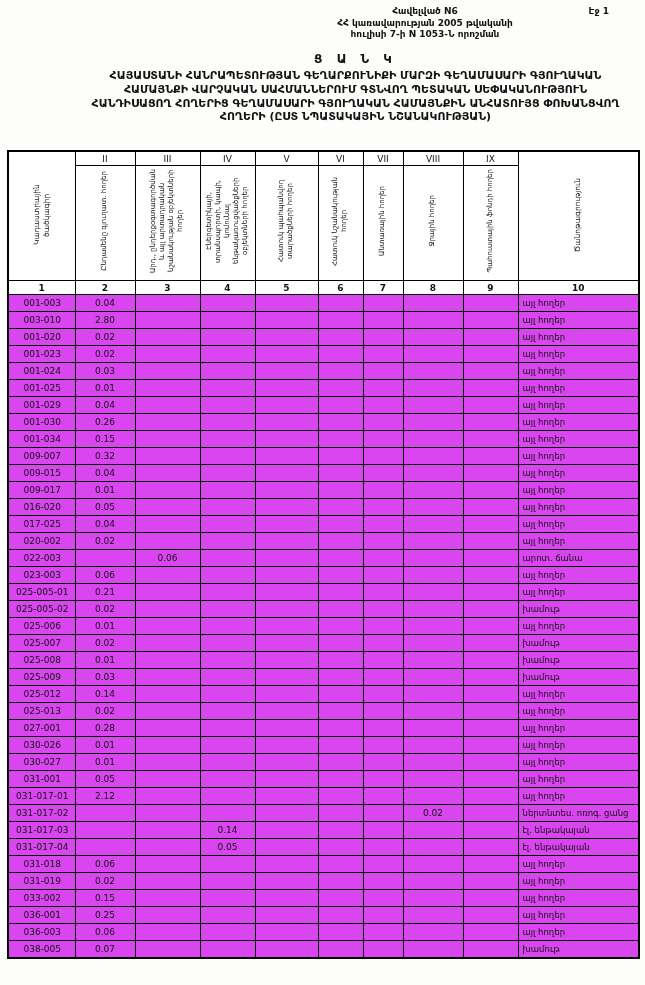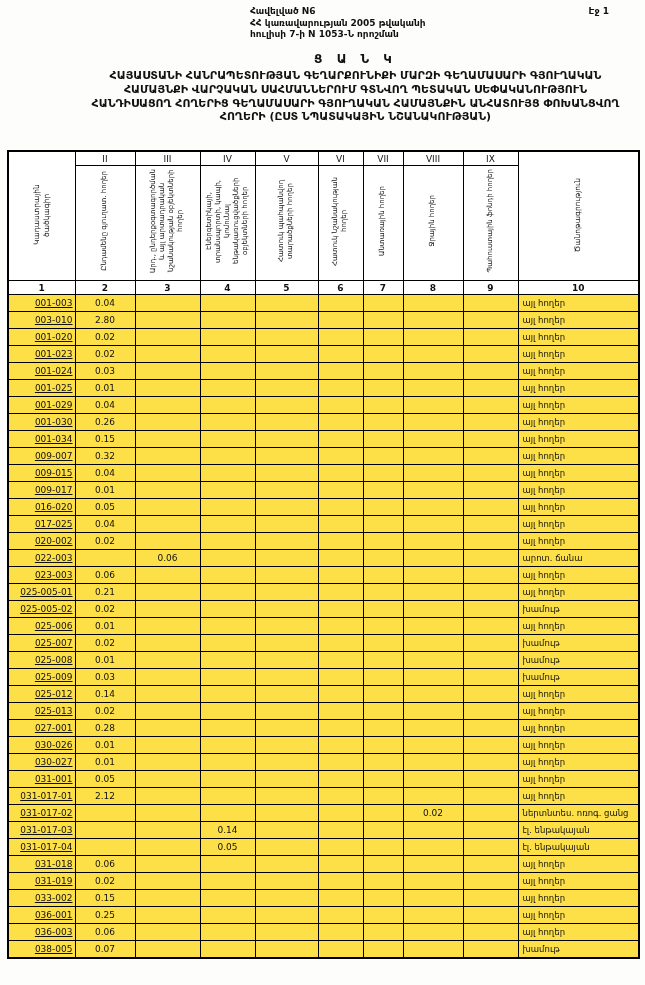--- a/index.html
+++ b/index.html
@@ -5,37 +5,37 @@
   html,body{margin:0;padding:0;}
   body{
     width:645px;height:985px;
     background:#fdfdfb;
     font-family:"DejaVu Sans",sans-serif;
     color:#111;
     position:relative;
     overflow:hidden;
   }
   .page-label{position:absolute;top:6px;right:36px;font-size:9px;font-weight:bold;}
-  .annex-block{position:absolute;top:6px;left:250px;width:350px;
+  .annex-block{position:absolute;top:6px;left:250px;width:350px;text-align:center;
     font-size:9px;font-weight:bold;line-height:1.3;}
   .title-block{position:absolute;top:52px;left:0;width:100%;text-align:center;padding-left:33px;}
   .main-title{font-size:12px;font-weight:bold;letter-spacing:5px;margin:0 0 3px 0;}
   .subtitle-line{font-size:11px;font-weight:bold;line-height:1.25;}
   table{border-collapse:collapse;position:absolute;top:150px;left:7px;
-    table-layout:fixed;background:#fde047;border:2px solid #000;}
+    table-layout:fixed;background:#d946ef;border:2px solid #000;}
   th,td{border:1px solid #000;padding:0 2px;overflow:hidden;}
   thead th{font-weight:normal;background:#fff;}
   .roman-row th{height:13px;font-size:9px;text-align:center;padding:0;}
   .cat-row th{height:112px;vertical-align:middle;text-align:center;padding:1px;}
   .num-row th{height:13px;font-size:9px;text-align:center;font-weight:bold;padding:0;}
   .vert{writing-mode:vertical-rl;transform:rotate(180deg);font-size:7px;
     line-height:1.3;max-height:106px;margin:0 auto;text-align:center;display:inline-block;}
   .vert.big{font-size:7.5px;}
   tbody td{height:16px;font-size:9px;white-space:nowrap;}
-  td.col0{text-align:right;padding-left:3px;text-decoration:underline;}
+  td.col0{text-align:center;padding-left:3px;}
   td.col1,td.col2,td.col3,td.col4,td.col5,td.col6,td.col7,td.col8{text-align:center;}
   td.col9{text-align:left;font-size:8.5px;padding-left:4px;}
 </style>
 </head>
 <body>
 
 <div class="page-label">Էջ 1</div>
 
 <div class="annex-block">
   <div>Հավելված N6</div>

